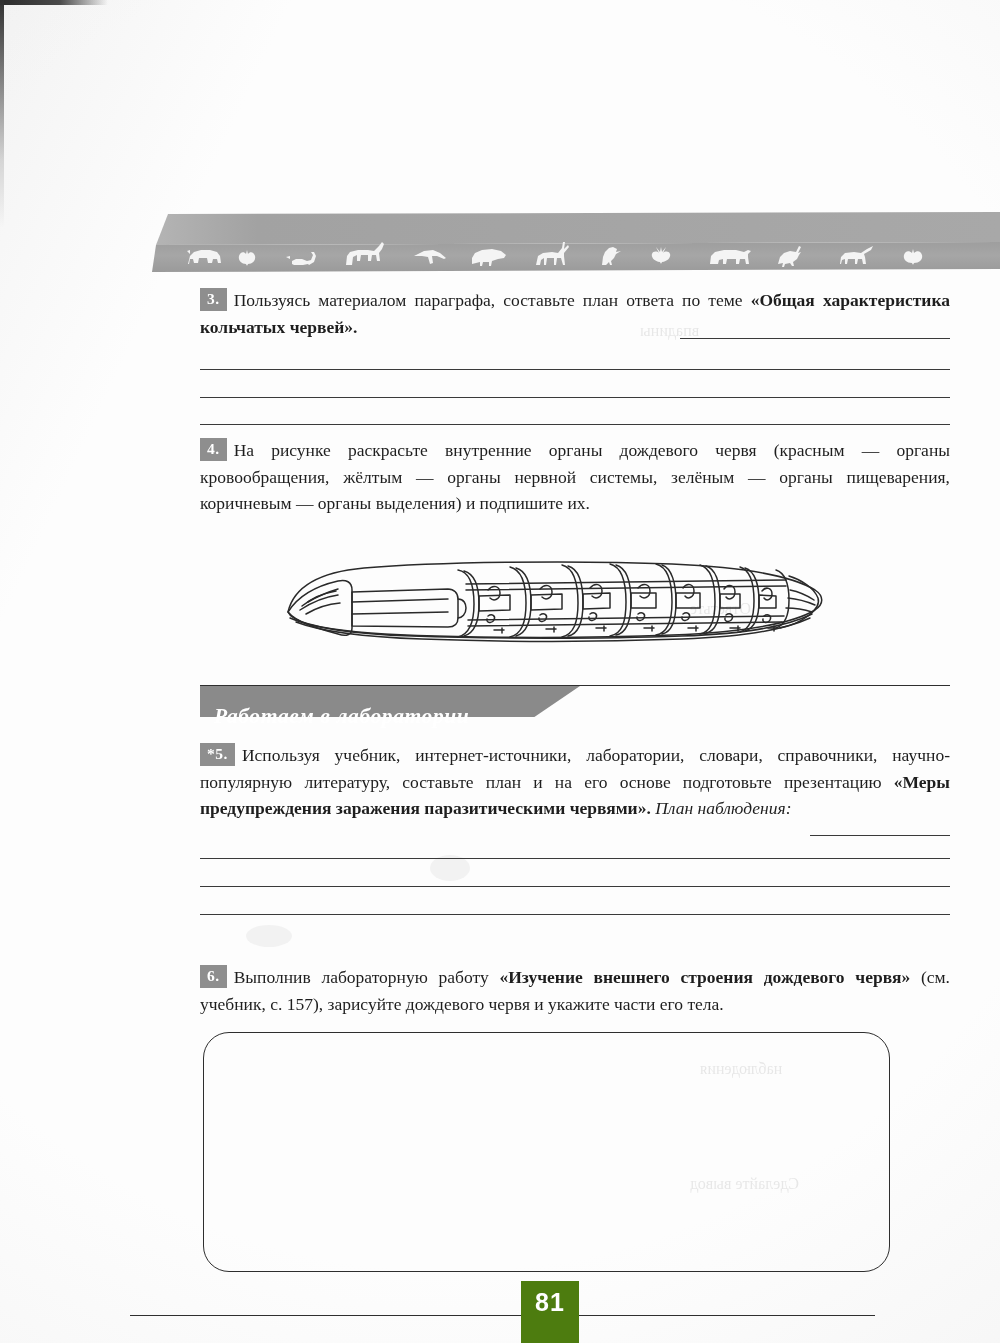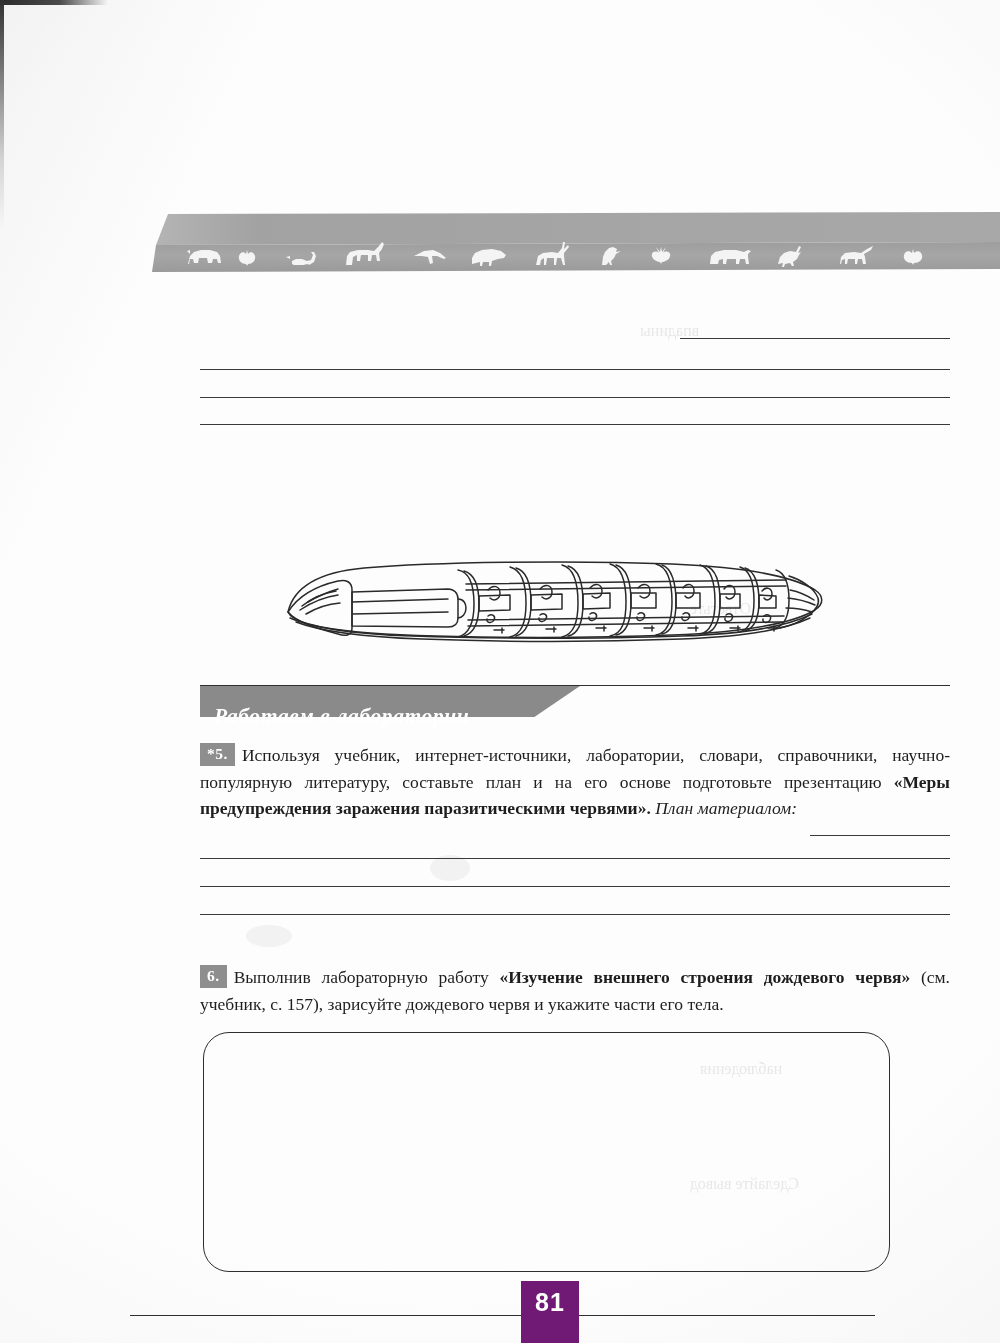--- a/index.html
+++ b/index.html
@@ -149,21 +149,21 @@
     top: 1315px;
     width: 745px;
     border-top: 1.5px solid #2f2f2f;
   }
   #page-number-box {
     position: absolute;
     left: 521px;
     top: 1281px;
     width: 58px;
     height: 62px;
-    background: #701a75;
+    background: #4d7c0f;
     color: #ffffff;
     font-family: "Liberation Sans", sans-serif;
     font-weight: bold;
     font-size: 25px;
     letter-spacing: 1px;
     display: flex;
     align-items: center;
     justify-content: center;
     padding-bottom: 20px;
     box-sizing: border-box;
@@ -244,25 +244,31 @@
 
         <path d="M628,52 l2,-7 l4,-4 l6,-2 l6,1 l3,-6 l2,1 l-3,6 l3,-1 l-2,3 l-2,4 l-4,3 l1,4 l-2,0 l-2,-3 l-5,1 l-1,3 l-2,0 l1,-4 z"></path>
 
         <path d="M690,52 l1,-7 l4,-4 l9,-1 l7,1 l6,-4 l6,-3 l-2,4 l-7,4 l1,3 l1,7 l-3,0 l-1,-5 l-4,0 l-1,5 l-2,0 l0,-5 l-7,0 l-1,5 l-2,0 l0,-5 l-3,1 l-1,4 z"></path>
 
         <path d="M762,51 c-6,0 -9,-4 -8,-8 c1,-4 5,-5 8,-2 l1,-4 l1,4 c3,-3 7,-2 8,2 c1,4 -2,8 -8,8 c-1,2 -1,2 -2,0 z"></path>
       </g>
     </svg>
   </div>
 
+  <div class="col task" style="top:287px;">
+    <span class="num-badge">3.</span><span>Пользуясь материалом параграфа, составьте план ответа по теме </span><span class="b">«Общая характеристика кольчатых червей».</span>
+  </div>
   <div class="rule" style="left:680px; top:338px; width:270px;"></div>
   <div class="rule" style="left:200px; top:369px; width:750px;"></div>
   <div class="rule" style="left:200px; top:397px; width:750px;"></div>
   <div class="rule" style="left:200px; top:424px; width:750px;"></div>
 
+  <div class="col task" style="top:437px;">
+    <span class="num-badge">4.</span><span>На рисунке раскрасьте внутренние органы дождевого червя (красным — органы кровообращения, жёлтым — органы нервной системы, зелёным — органы пищеварения, коричневым — органы выделения) и подпишите их.</span>
+  </div>
 
   <div id="worm-figure">
     <svg viewBox="0 0 560 118" xmlns="http://www.w3.org/2000/svg">
       <g fill="none" stroke="#2a2a2a" stroke-width="1.5" stroke-linecap="round" stroke-linejoin="round">
 
         <path d="M16,66 C22,40 48,26 92,22 C160,16 300,14 400,18 C470,21 520,30 543,44
                  C552,50 552,58 543,64 C520,78 470,86 400,89 C300,93 150,92 86,86
                  C46,82 20,76 16,66 Z"></path>
 
         <path d="M18,72 C40,82 80,88 140,90 C220,93 330,93 410,90 C470,88 516,80 540,68"></path>
@@ -347,21 +353,21 @@
     </svg>
   </div>
 
   <div id="lab-rule"></div>
   <div id="lab-banner">
     <div class="shape"></div>
     <div class="label">Работаем в лаборатории</div>
   </div>
 
   <div class="col task" style="top:742px;">
-    <span class="num-badge">*5.</span><span>Используя учебник, интернет-источники, лаборатории, словари, справочники, научно-популярную литературу, составьте план и на его основе подготовьте презентацию </span><span class="b">«Меры предупреждения заражения паразитическими червями».</span><span class="i"> План материалом:</span>
+    <span class="num-badge">*5.</span><span>Используя учебник, интернет-источники, лаборатории, словари, справочники, научно-популярную литературу, составьте план и на его основе подготовьте презентацию </span><span class="b">«Меры предупреждения заражения паразитическими червями».</span><span class="i"> План наблюдения:</span>
   </div>
   <div class="rule" style="left:810px; top:835px; width:140px;"></div>
   <div class="rule" style="left:200px; top:858px; width:750px;"></div>
   <div class="rule" style="left:200px; top:886px; width:750px;"></div>
   <div class="rule" style="left:200px; top:914px; width:750px;"></div>
 
   <div class="col task" style="top:964px;">
     <span class="num-badge">6.</span><span>Выполнив лабораторную работу </span><span class="b">«Изучение внешнего строения дождевого червя»</span><span> (см. учебник, с. 157), зарисуйте дождевого червя и укажите части его тела.</span>
   </div>
 

